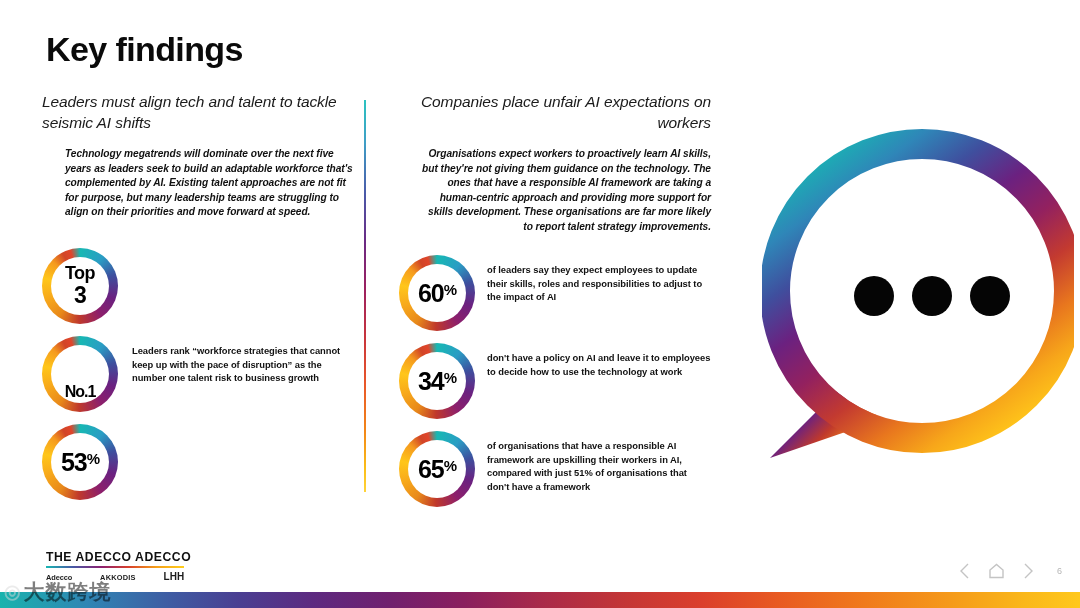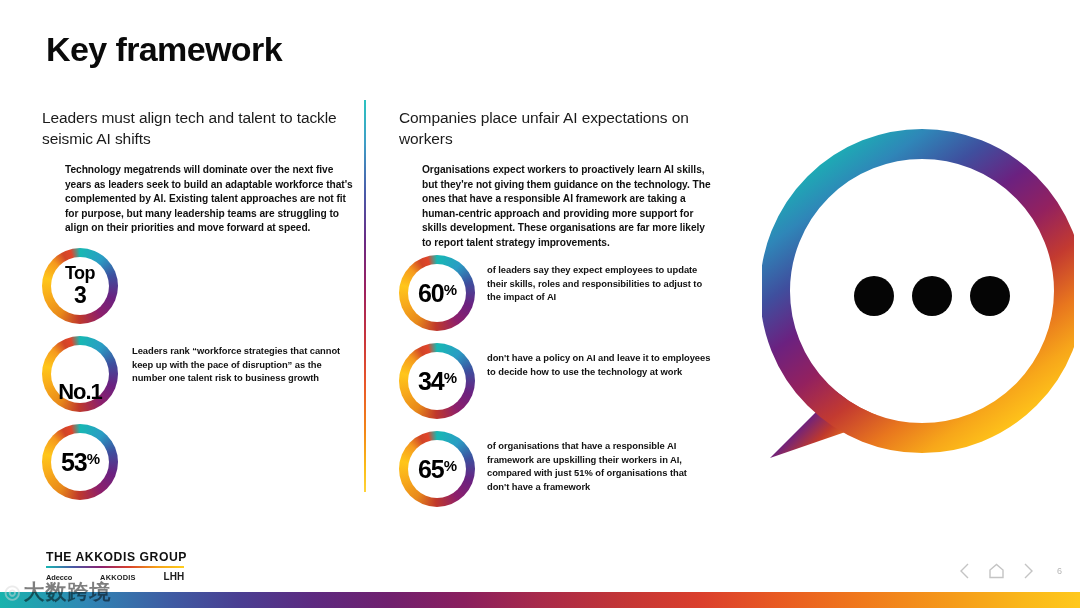--- a/index.html
+++ b/index.html
@@ -16,23 +16,23 @@
   #slide { position:absolute; inset:0; background:#fff; }
 
   
   #page-title {
     position:absolute; left:46px; top:30px;
     font-size:34px; font-weight:bold; letter-spacing:-0.6px;
     color:#0a0a0a;
   }
 
   
-  .column { position:absolute; top:108px; width:312px; }
+  .column { position:absolute; top:92px; width:312px;font-style:italic; }
   #col-left  { left:42px; }
-  #col-right { left:399px; }
+  #col-right { left:399px;text-align:right; }
 
   .col-head {
     font-size:15.5px; font-weight:400; line-height:1.33;
     color:#1b1b1b; letter-spacing:-0.1px;
   }
   .col-body {
     margin-top:14px;
     font-size:10.2px; font-weight:bold; line-height:1.42;
     color:#111; letter-spacing:-0.05px;margin-left:23px;
   }
@@ -77,21 +77,21 @@
     content:""; position:absolute;
     left:9px; top:9px; right:9px; bottom:9px;
     border-radius:50%; background:#fff;
   }
   .ring-label {
     position:relative; z-index:2;
     font-weight:bold; color:#000; text-align:center;
     line-height:1; letter-spacing:-1px;
   }
   .ring-label.size-lg  { font-size:25px; }
-  .ring-label.size-md  { font-size:22px;margin-top:36px; }
+  .ring-label.size-md  { font-size:16px;margin-top:36px; }
   .ring-label.size-two { font-size:19px; line-height:1.05; }
   .ring-label .pct { font-size:15px; vertical-align:top; position:relative; top:1px; }
   .ring-label .l1 { display:block; font-size:18px; letter-spacing:-0.5px; }
   .ring-label .l2 { display:block; font-size:23px; }
 
   .stat-text {
     position:absolute; left:90px; top:8px; width:222px;
     font-size:9.4px; font-weight:bold; line-height:1.44;
     color:#121212; letter-spacing:-0.05px;
   }
@@ -149,21 +149,21 @@
   #watermark .wm-text {
     font-size:21px; font-weight:bold; color:#000000;
     letter-spacing:1px; line-height:1;
   }
 </style>
 </head>
 <body>
 
 <div id="slide">
 
-  <div id="page-title">Key framework</div>
+  <div id="page-title">Key findings</div>
 
   <div class="column" id="col-left">
     <div class="col-head">Leaders must align tech and talent to tackle seismic AI shifts</div>
     <div class="col-body">Technology megatrends will dominate over the next five years as leaders seek to build an adaptable workforce that's complemented by AI. Existing talent approaches are not fit for purpose, but many leadership teams are struggling to align on their priorities and move forward at speed.</div>
   </div>
 
   <div class="column" id="col-right">
     <div class="col-head">Companies place unfair AI expectations on workers</div>
     <div class="col-body">Organisations expect workers to proactively learn AI skills, but they're not giving them guidance on the technology. The ones that have a responsible AI framework are taking a human-centric approach and providing more support for skills development. These organisations are far more likely to report talent strategy improvements.</div>
   </div>
@@ -253,21 +253,21 @@
 
       <circle cx="160" cy="163" r="147" fill="none" stroke="url(#bubgrad)" stroke-width="30"></circle>
 
       <circle cx="112" cy="168" r="20" fill="#050505"></circle>
       <circle cx="170" cy="168" r="20" fill="#050505"></circle>
       <circle cx="228" cy="168" r="20" fill="#050505"></circle>
     </svg>
   </div>
 
   <div id="footer-logo">
-    <div id="brand-main">THE AKKODIS GROUP</div>
+    <div id="brand-main">THE ADECCO ADECCO</div>
     <div id="brand-rule"></div>
     <div id="brand-row">
       <span class="sub adecco">Adecco</span>
       <span class="sub akkodis">AKKODIS</span>
       <span class="sub lhh">LHH</span>
     </div>
   </div>
 
   <div id="nav-controls">
     <span>

